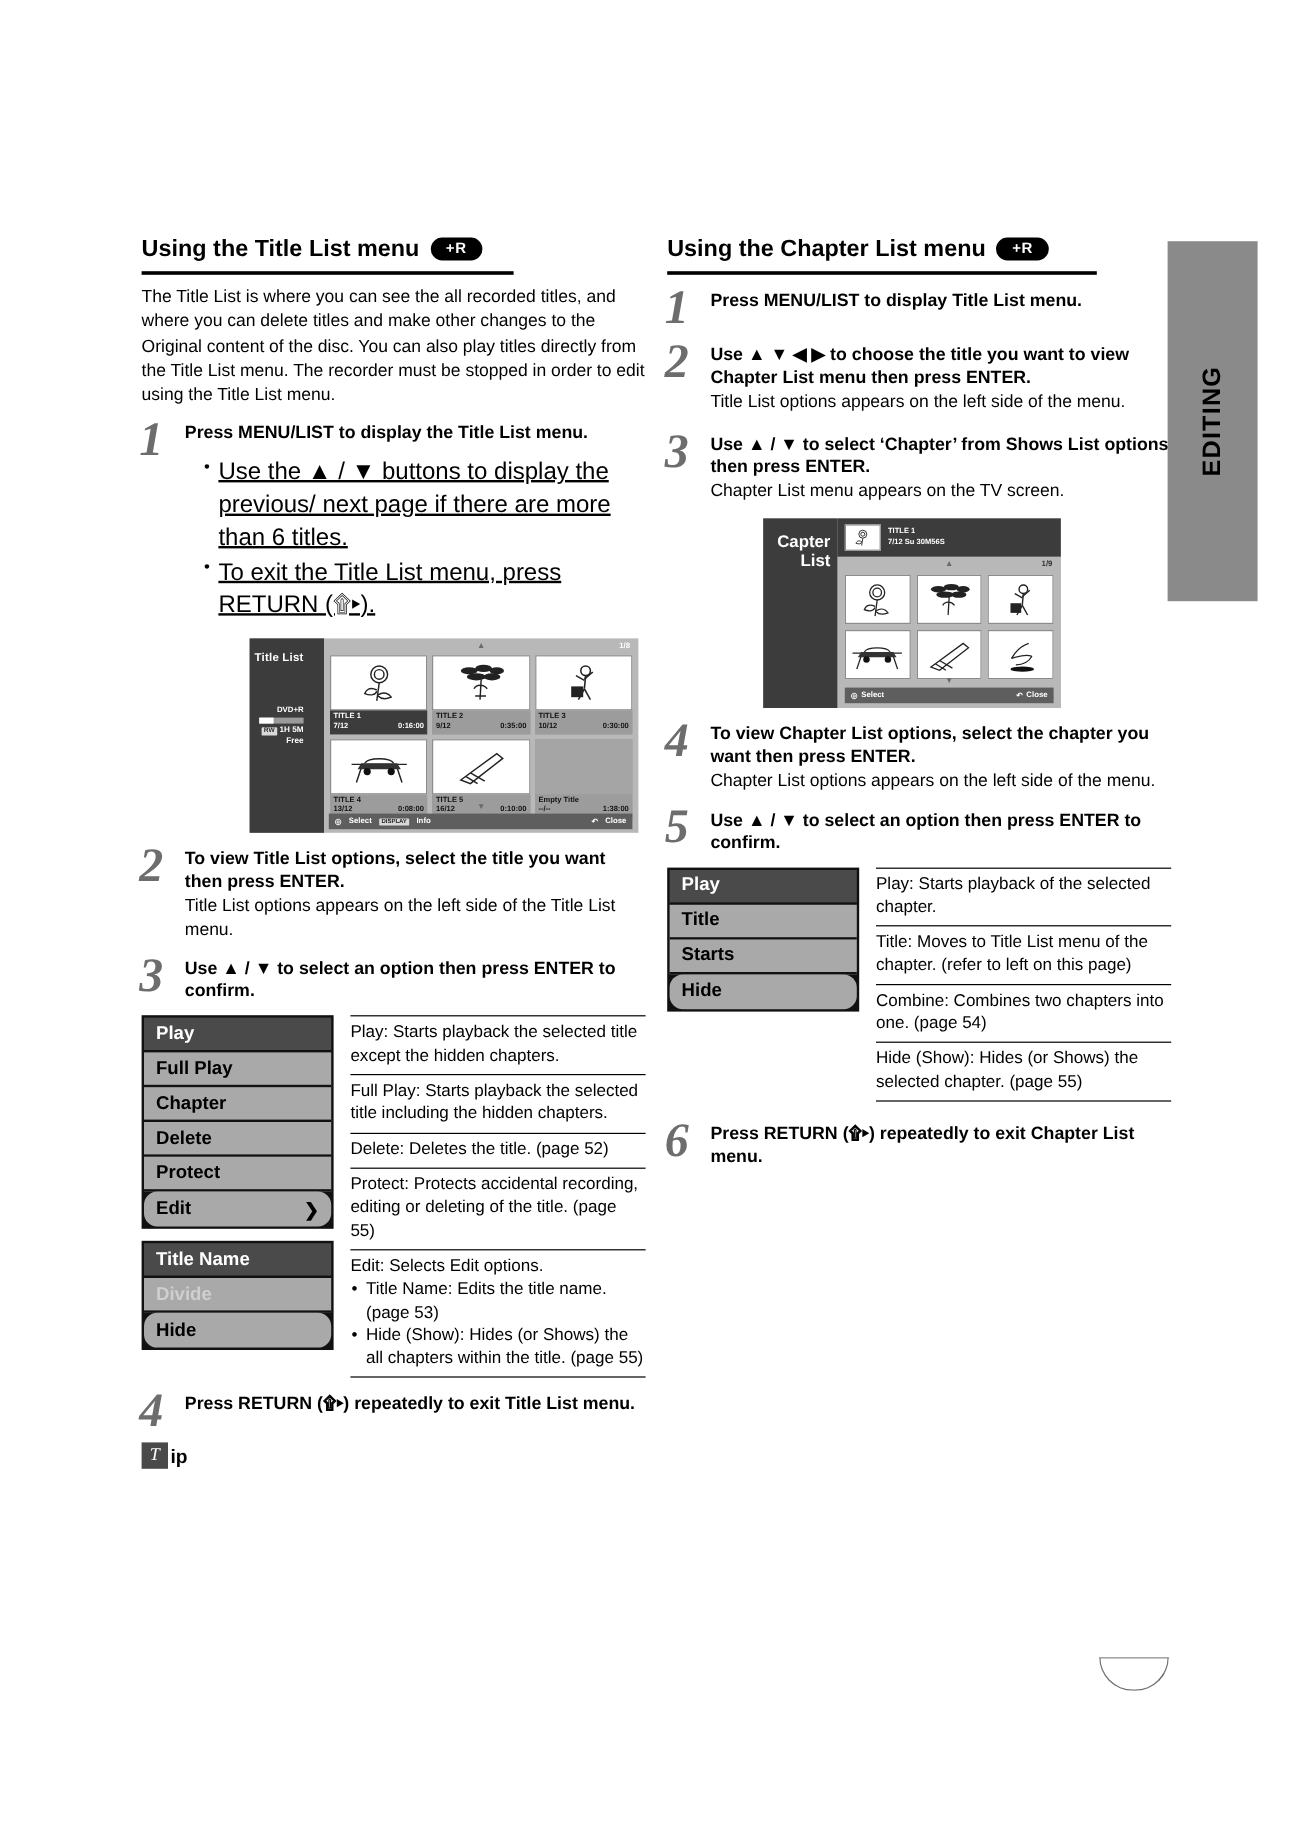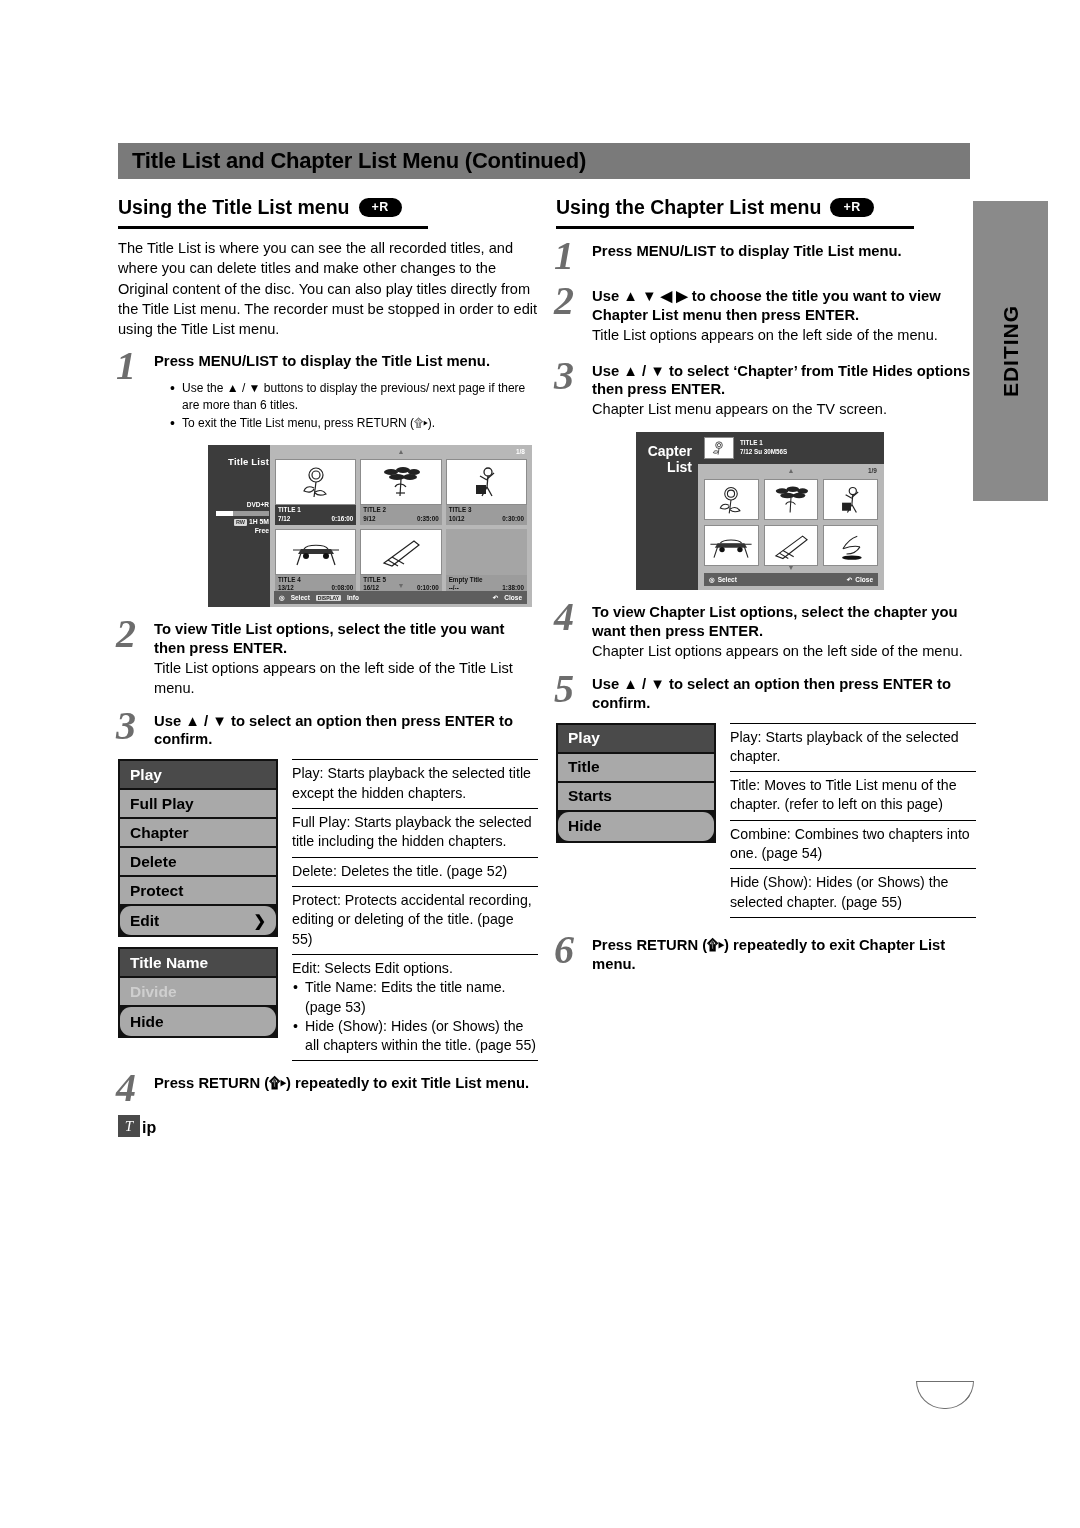--- a/index.html
+++ b/index.html
@@ -57,33 +57,33 @@
   .step { position:relative; padding-left:36px; margin-top:13px; }
   .step-num {
     position:absolute; left:-2px; top:-6px;
     font-size:40px; font-weight:bold; font-style:italic; color:#6d6d6d;
     font-family:"Liberation Serif", serif; line-height:1;
   }
   .step-title { font-size:14.8px; font-weight:bold; line-height:1.28; }
   .step-sub { font-size:14.6px; line-height:1.35; margin-top:1px; }
 
   ul.bullets { margin:9px 0 0 0; padding-left:16px; list-style:none; }
-  ul.bullets li { font-size:12px; line-height:1.36; margin-bottom:2px; position:relative; padding-left:12px;}
+  ul.bullets li { font-size:20px; line-height:1.36; margin-bottom:2px; position:relative; padding-left:12px;text-decoration:underline;}
   ul.bullets li:before {
     content:"\2022"; position:absolute; left:0; top:-1px; font-size:14px;
   }
 
   
   .tv {
     background:#b8b8b8; position:relative;
   }
   .tv-titlelist { margin:14px 0 0 90px; width:324px; height:162px; }
   .tv-side {
     position:absolute; left:0; top:0; bottom:0; width:62px; background:#3c3c3c;
-    color:#fff; text-align:right; padding-right:1px; box-sizing:border-box;
+    color:#fff; text-align:right; padding-right:17px; box-sizing:border-box;
   }
   .tv-side-label { font-size:9.5px; font-weight:bold; margin-top:11px; letter-spacing:.2px;}
   .tv-disc { font-size:6.5px; font-weight:bold; margin-top:34px; }
   .gauge { height:5px; background:#9a9a9a; margin:3px 0 0 8px; }
   .gauge > i { display:block; height:100%; width:32%; background:#fff; }
   .tv-free { font-size:6.8px; font-weight:bold; margin-top:2px; line-height:1.25;}
   .tv-free .chip {
     display:inline-block; background:#d9d9d9; color:#333; border-radius:1px;
     padding:0 2px; margin-right:2px; font-size:5.5px;
   }
@@ -168,23 +168,20 @@
     position:absolute; left:916px; top:1381px; width:56px; height:26px;
     border:1.4px solid #6f6f6f; border-radius:0 0 28px 28px; border-top:1.4px solid #6f6f6f;
     background:#fff;
   }
 </style>
 </head>
 <body>
 
 <div class="page">
 
-  <div class="banner">
-    <div class="banner-title">Title List and Chapter List Menu (Continued)</div>
-  </div>
 
   <div class="side-tab">
     <span>EDITING</span>
   </div>
 
   <div class="col col-left">
 
     <div class="sec-head">
       <span>Using the Title List menu</span>
       <span class="badge">+R</span>
@@ -439,21 +436,21 @@
     </div>
 
     <div class="step" style="margin-top:26px;">
       <div class="step-num">2</div>
       <div class="step-title">Use ▲ ▼ ◀ ▶ to choose the title you want to view Chapter List menu then press ENTER.</div>
       <div class="step-sub">Title List options appears on the left side of the menu.</div>
     </div>
 
     <div class="step" style="margin-top:16px;">
       <div class="step-num">3</div>
-      <div class="step-title">Use ▲ / ▼ to select ‘Chapter’ from Title Hides options then press ENTER.</div>
+      <div class="step-title">Use ▲ / ▼ to select ‘Chapter’ from Shows List options then press ENTER.</div>
       <div class="step-sub">Chapter List menu appears on the TV screen.</div>
     </div>
 
     <div class="tv tv-chapterlist">
       <div class="cl-side">
         <div class="cl-side-label">Capter List</div>
       </div>
       <div class="cl-top">
         <div class="thumb">
           <svg width="22" height="18" viewBox="0 0 40 38">

